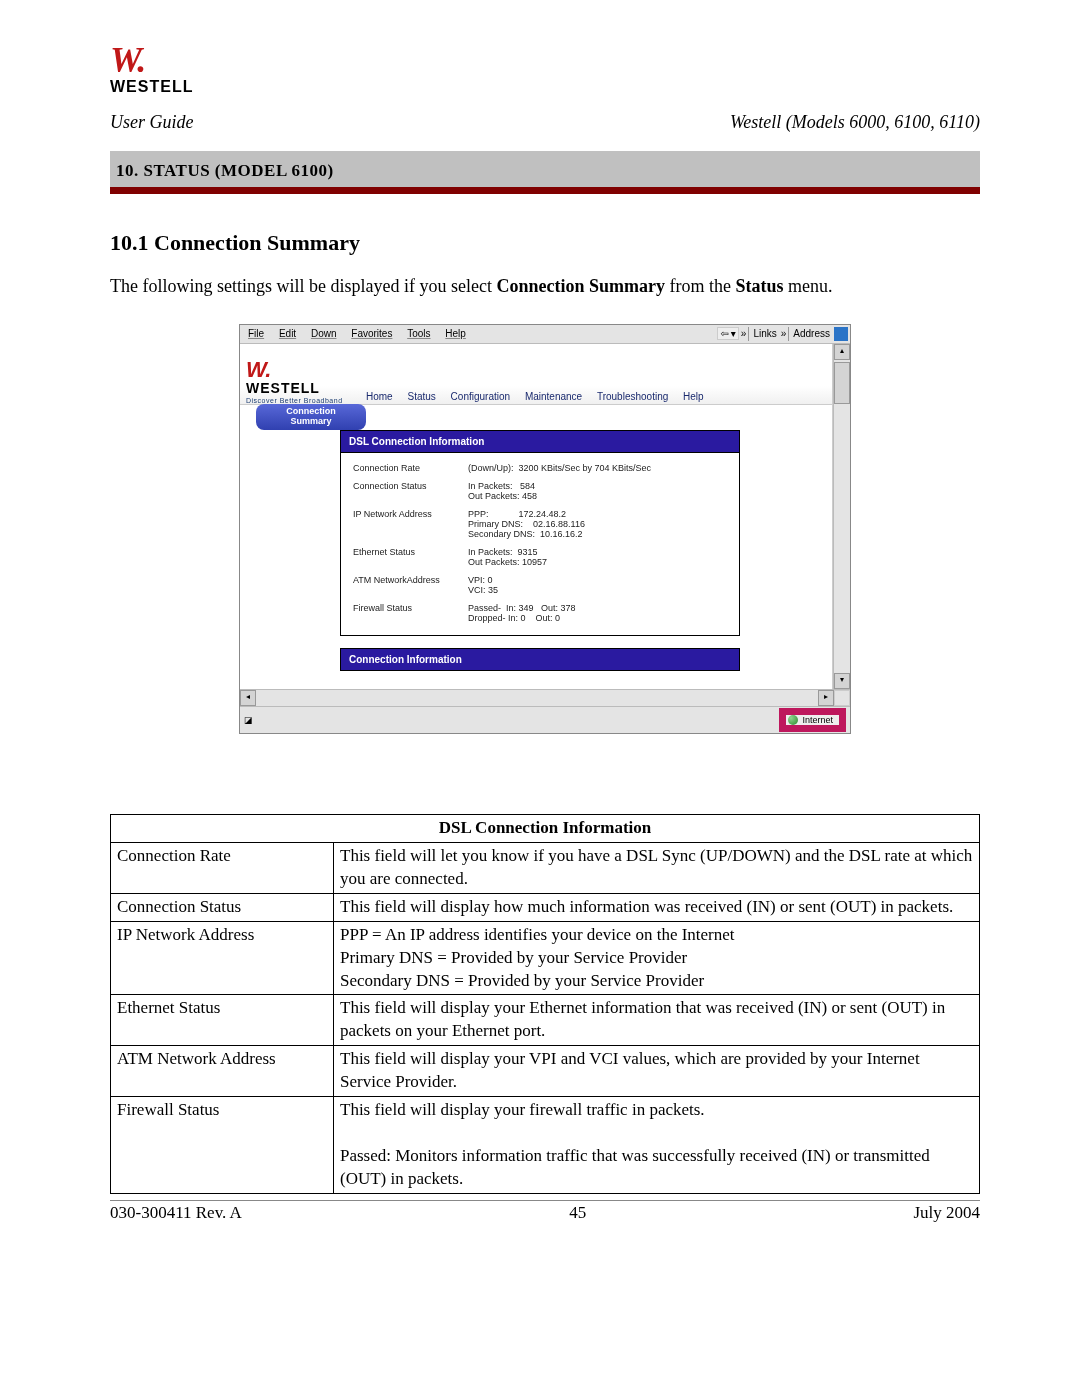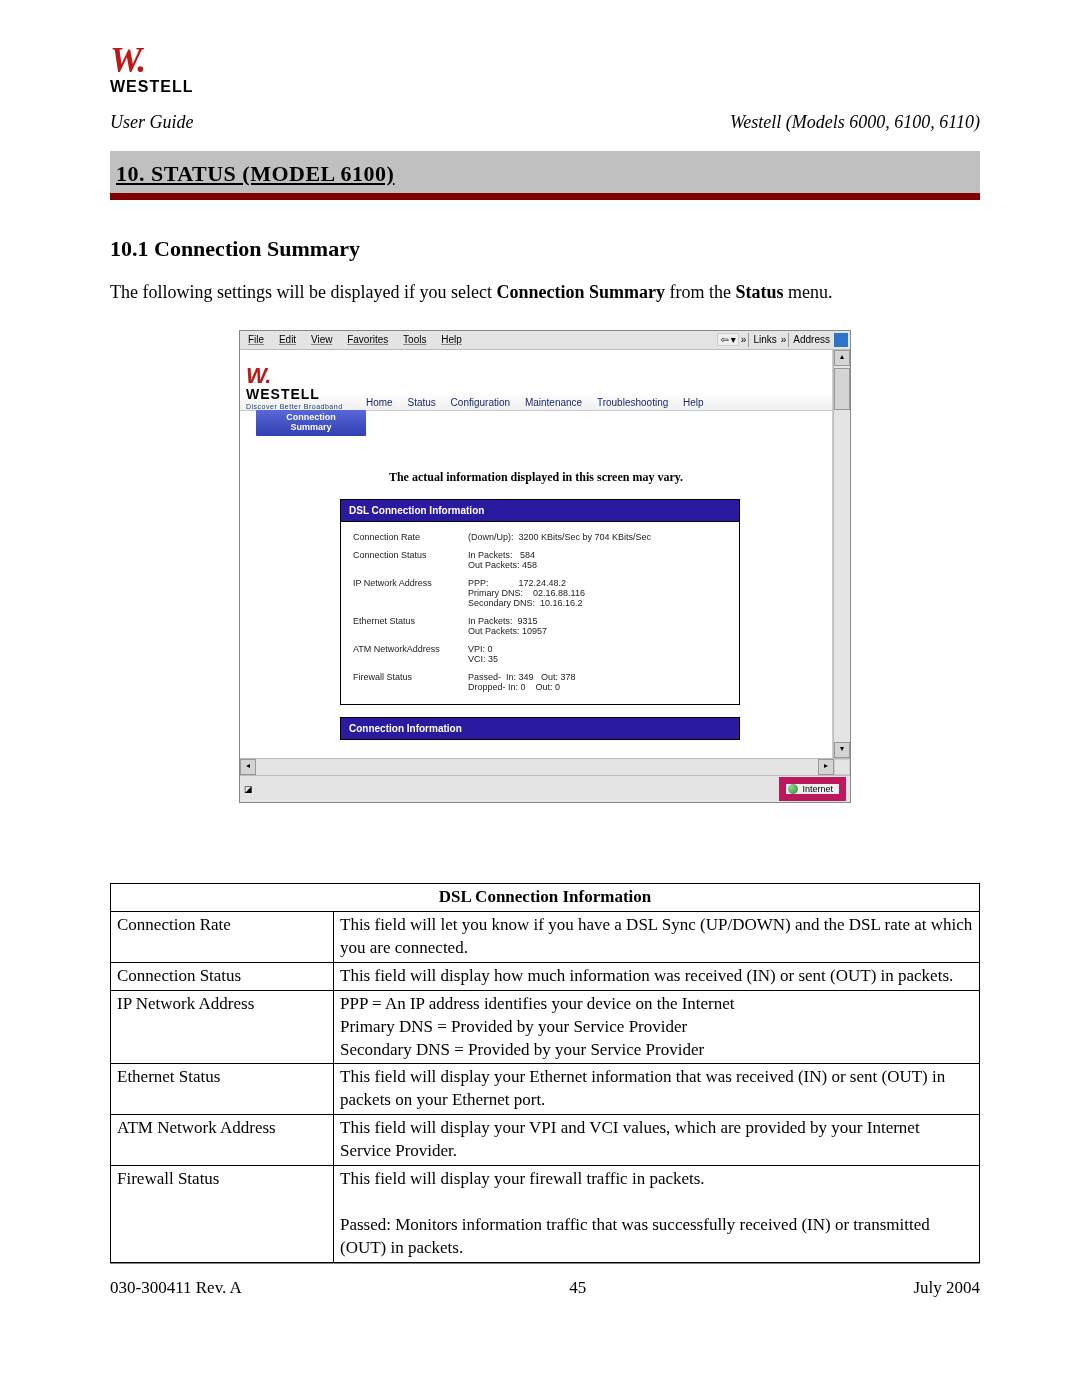--- a/index.html
+++ b/index.html
@@ -40,23 +40,22 @@
   .models {
     font-style: italic;
     font-size: 18px;
     text-align: right;
   }
   .status-bar {
     background: #c0c0c0;
     border-bottom: 7px solid #800000;
     padding: 10px 6px 6px 6px;
     font-weight: bold;
-    font-size: 22px;
+    font-size: 17px;
     letter-spacing: 0.5px;
-    text-decoration: underline;
   }
   h2.sub {
     font-size: 22px;
     font-weight: bold;
     margin: 36px 0 18px 0;
   }
   .intro {
     font-size: 18px;
     line-height: 1.35;
     margin-bottom: 26px;
@@ -120,21 +119,21 @@
   .nav-row span { margin: 0 6px; }
   .sel-pill {
     margin: 2px 0 0 16px;
     width: 110px;
     background: linear-gradient(#5868d8, #3040b0);
     color: #fff;
     font-size: 9px;
     font-weight: bold;
     text-align: center;
     padding: 2px 0 4px 0;
-    border-radius: 1px;
+    border-radius: 8px;
   }
   .screen-note {
     text-align: center;
     font-weight: bold;
     font-family: "Times New Roman", serif;
     font-size: 12px;
     margin: 34px 0 14px 0;
   }
   .panel {
     width: 400px;
@@ -226,23 +225,23 @@
   table.doc th {
     font-weight: bold;
     text-align: center;
   }
   table.doc td.label-col { width: 210px; }
 
   .footer-row {
     display: flex;
     justify-content: space-between;
     font-size: 17px;
-    margin-top: 0;
+    margin-top: 6px;
     border-top: 1px solid #888;
-    padding-top: 14px;
+    padding-top: 2px;
   }
 </style>
 </head>
 <body>
 
 <div class="page">
 
   <div class="header-row">
     <div class="logo-col">
       <div class="logo-mark">W.</div>
@@ -258,21 +257,21 @@
 
   <p class="intro">
     <span>The following settings will be displayed if you select </span><span class="bold">Connection Summary</span><span> from the </span><span class="bold">Status</span><span> menu.</span>
   </p>
 
   <div class="shot-wrap">
     <div class="ie-menu">
       <div class="ie-menu-left">
         <span>File</span>
         <span>Edit</span>
-        <span>View</span>
+        <span>Down</span>
         <span>Favorites</span>
         <span>Tools</span>
         <span>Help</span>
       </div>
       <div class="ie-menu-right">
         <span class="back">
           <span>⇦</span>
           <span>▾</span>
         </span>
         <span>»</span>
@@ -298,21 +297,20 @@
           <span>Home</span>
           <span>Status</span>
           <span>Configuration</span>
           <span>Maintenance</span>
           <span>Troubleshooting</span>
           <span>Help</span>
         </div>
         <div class="sel-pill" style="white-space:pre-line">Connection
 Summary</div>
 
-        <div class="screen-note">The actual information displayed in this screen may vary.</div>
 
         <div class="panel">
           <div class="panel-head">DSL Connection Information</div>
           <div class="panel-body">
             <div class="fld">
               <div class="fld-label">Connection Rate</div>
               <div class="fld-val">(Down/Up):  3200 KBits/Sec by 704 KBits/Sec</div>
             </div>
             <div class="fld">
               <div class="fld-label">Connection Status</div>

